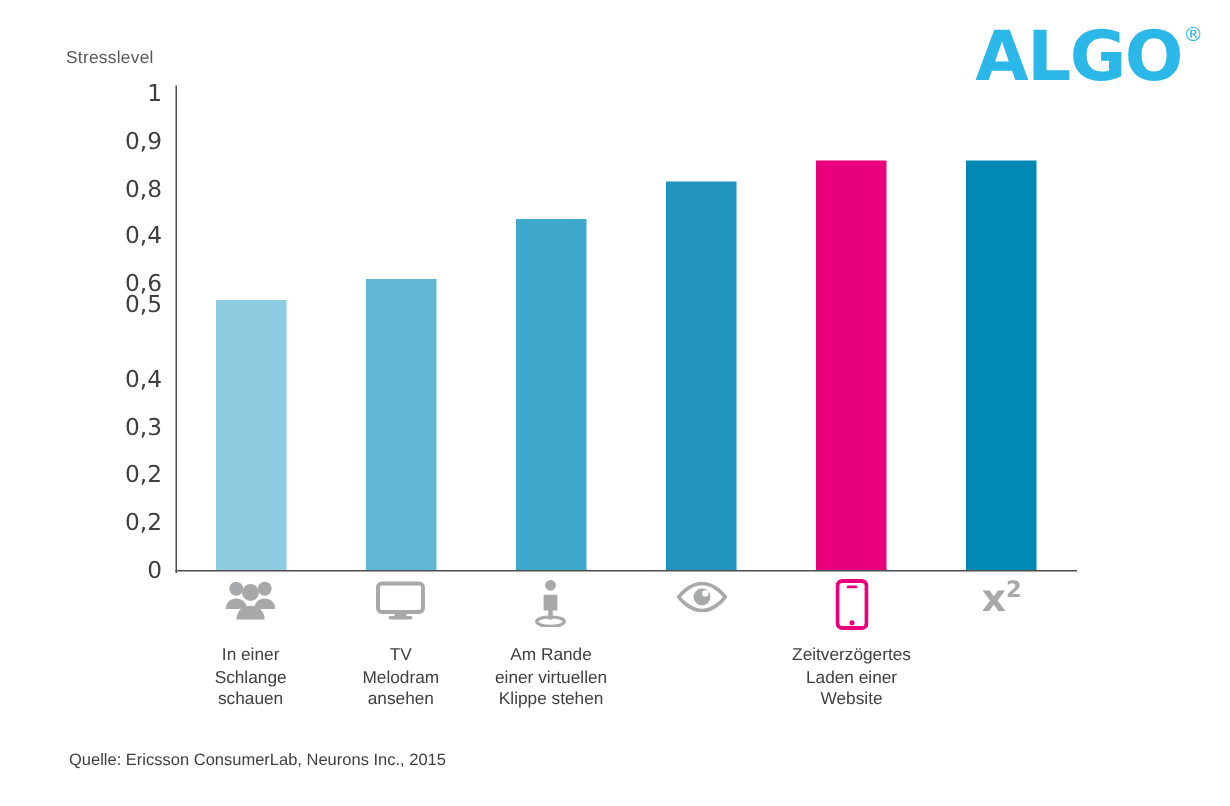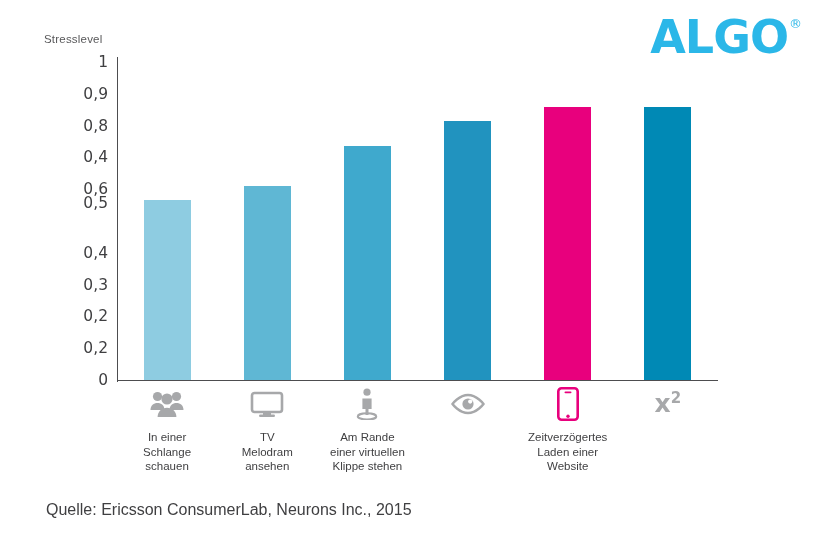--- a/index.html
+++ b/index.html
@@ -125,21 +125,20 @@
   }
   .legend-item {
     width: 100px;
     display: flex;
     flex-direction: column;
     align-items: center;
   }
   .legend-icon {
     height: 36px;
     display: flex;
-    align-items: center;
     justify-content: center;
     color: #a7a8aa;
   }
   .legend-icon.pink { color: #e8007d; }
   .legend-label {
     margin-top: 8px;
     font-size: 11.5px;
     line-height: 14.5px;
     color: #3f3f41;
     text-align: center;
@@ -152,21 +151,21 @@
     font-family: "DejaVu Sans", sans-serif;
     line-height: 1;
   }
   .math-glyph sup { font-size: 15px; }
 
   
   .source {
     position: absolute;
     left: 46px;
     top: 501px;
-    font-size: 16px;
+    font-size: 11px;
     color: #3f3f41;
   }
 </style>
 </head>
 <body>
 
 <div class="logo">
   <span class="logo-word">ALGO</span>
   <span class="logo-reg">®</span>
 </div>

